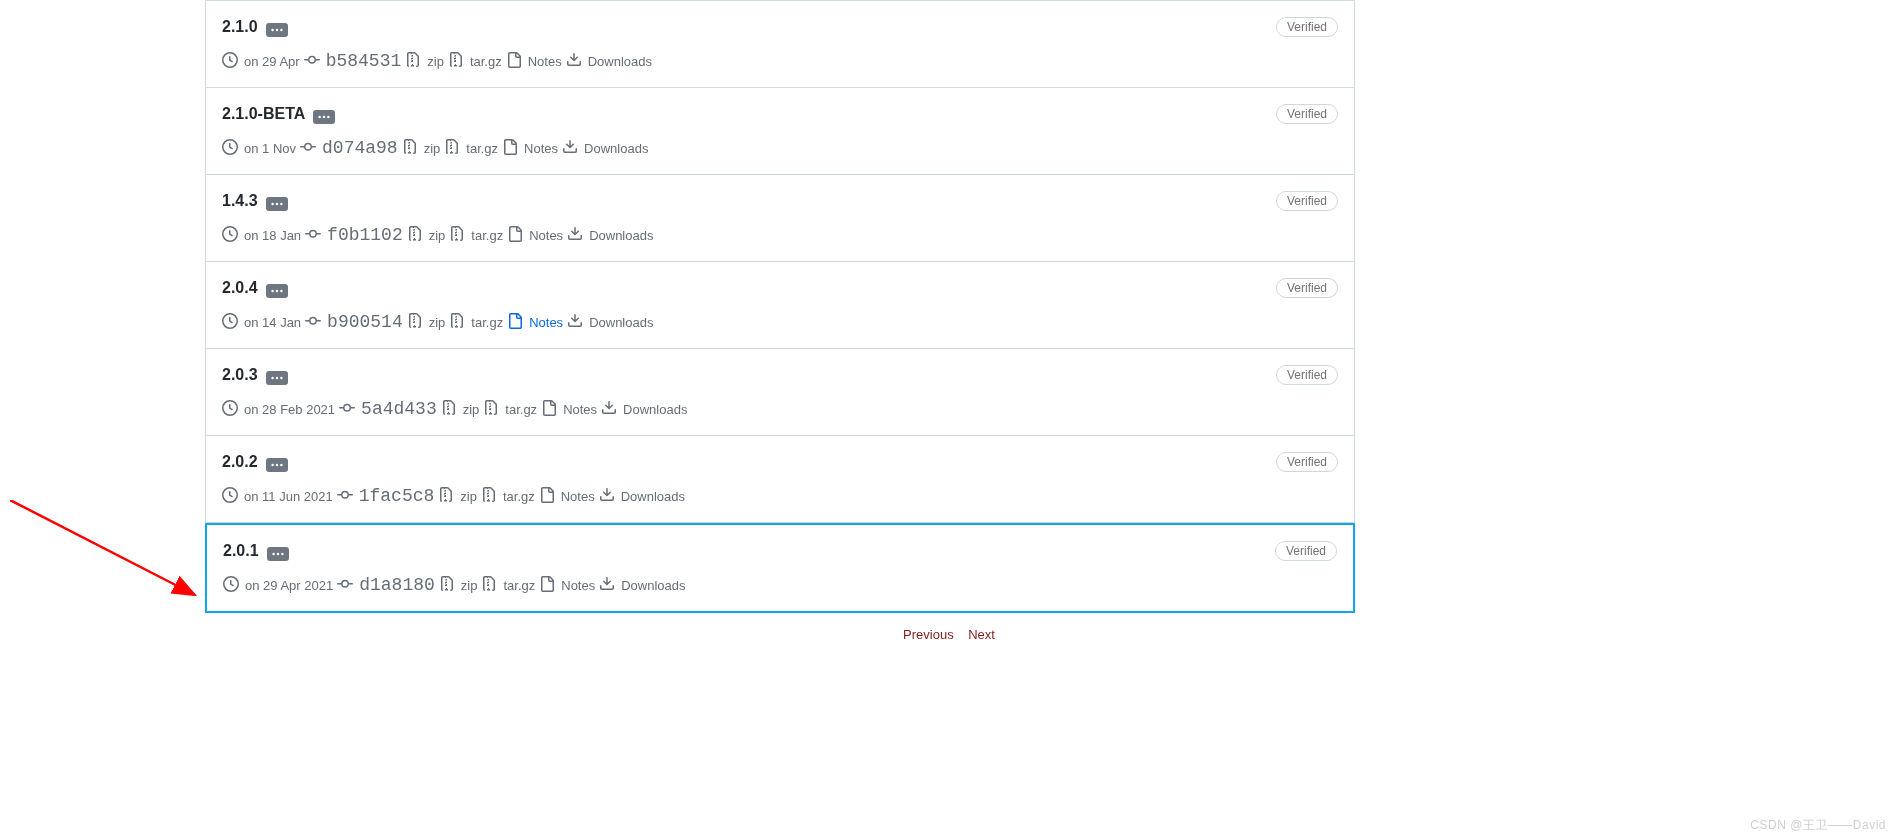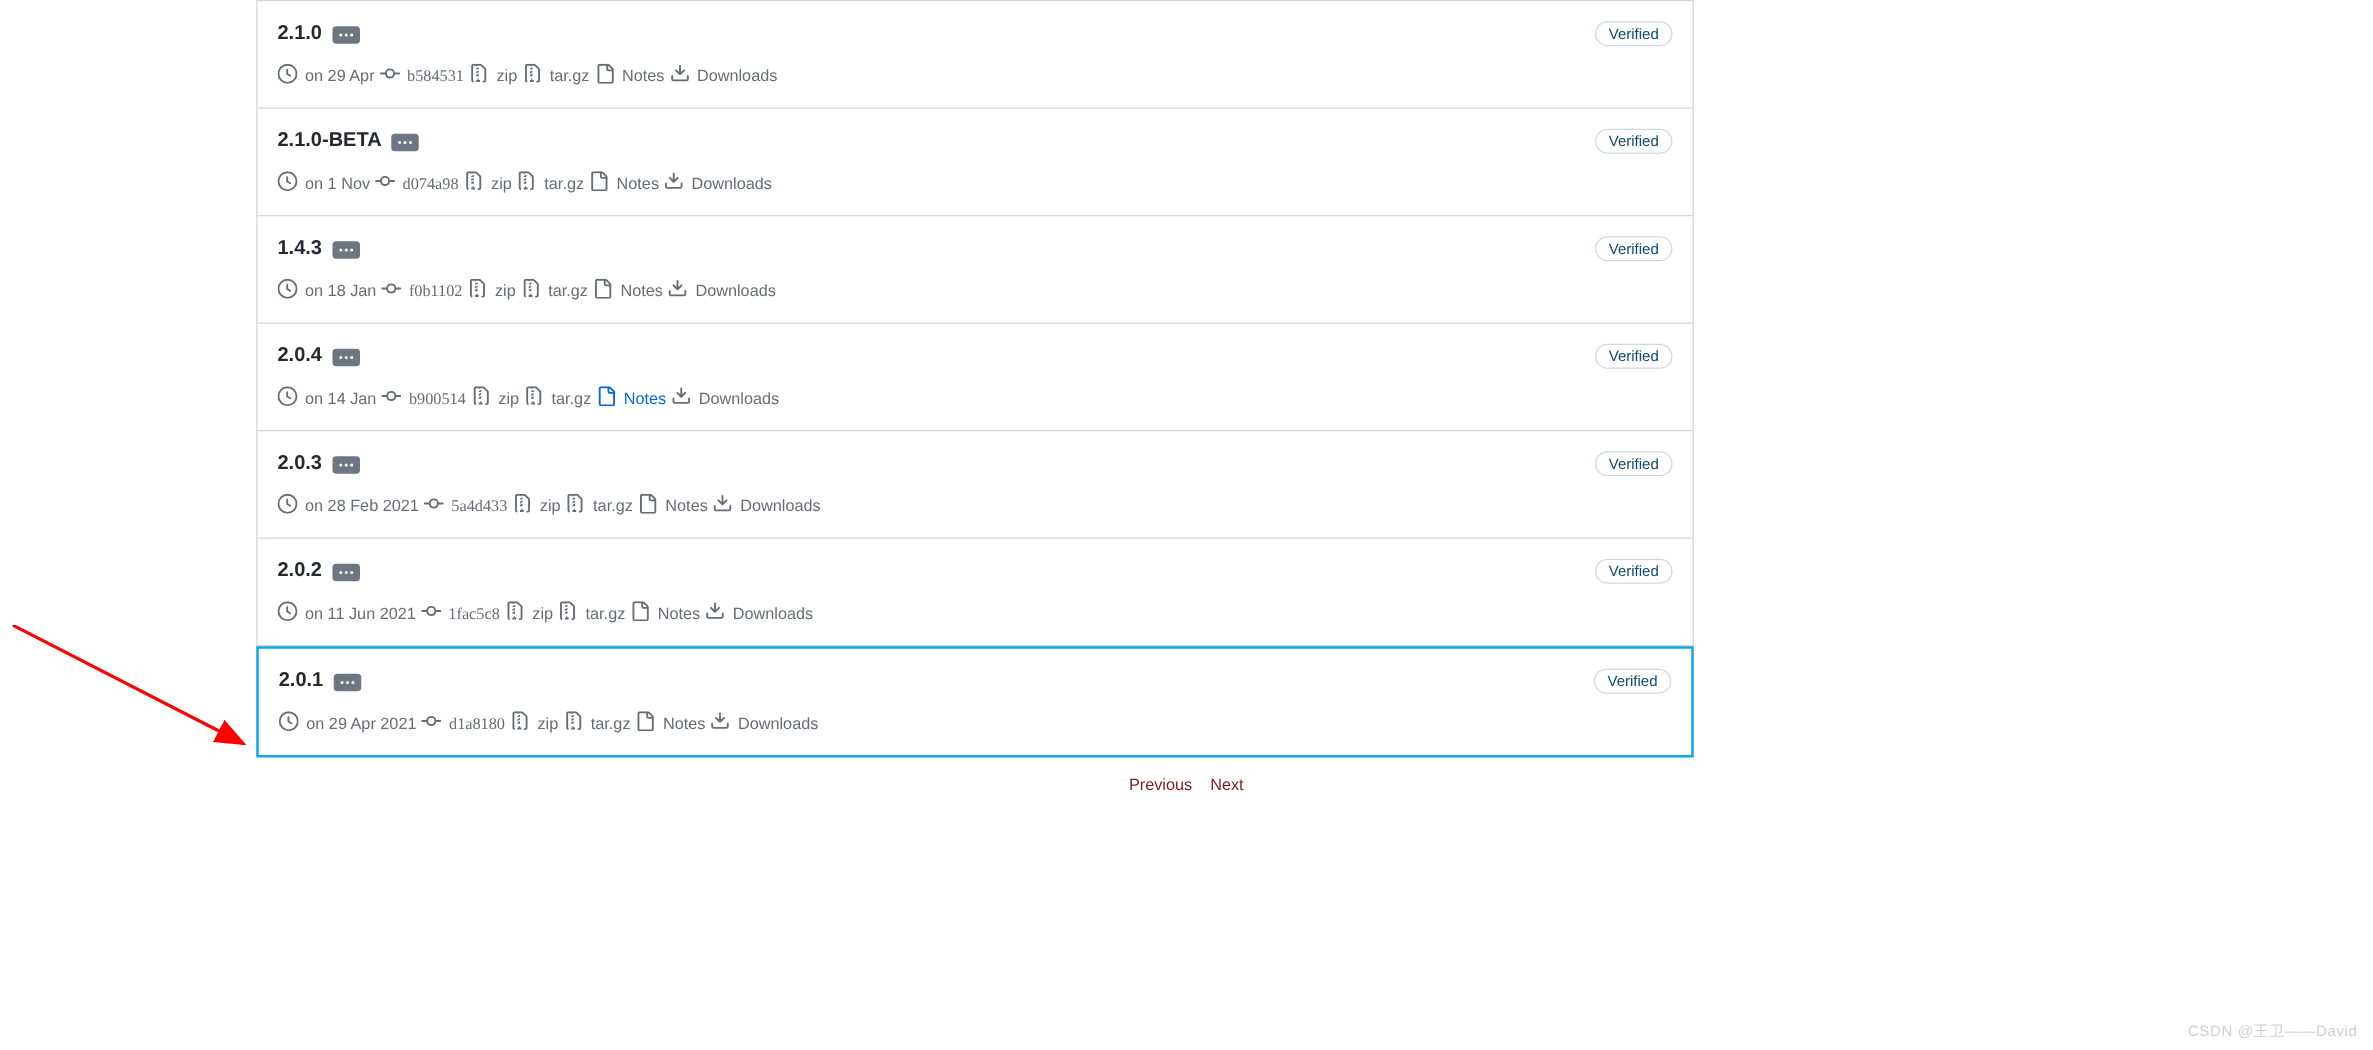--- a/index.html
+++ b/index.html
@@ -21,21 +21,21 @@
       position: relative;
     }
     .release-row:first-child { border-top: 1px solid #d0d7de; }
     .release-header {
       display: flex;
       align-items: center;
       justify-content: space-between;
     }
     .release-title-group {
       display: flex;
-      align-items: center;
+      align-items: flex-end;
       gap: 8px;
     }
     .release-title {
       font-size: 16px;
       font-weight: 600;
       color: #24292f;
     }
     .ellipsis-badge {
       display: inline-flex;
       align-items: center;
@@ -48,21 +48,21 @@
       cursor: pointer;
       position: relative;
       top: 1px;
     }
     .ellipsis-badge svg { fill: #ffffff; }
     .verified-badge {
       display: inline-block;
       padding: 2px 10px;
       font-size: 12px;
       font-weight: 500;
-      color: #0c4a6e;
+      color: #737373;
       border: 1px solid #d0d7de;
       border-radius: 2em;
       background: #ffffff;
     }
     .release-meta {
       display: flex;
       align-items: center;
       gap: 4px;
       margin-top: 14px;
       color: #656d76;
@@ -72,22 +72,22 @@
       display: inline-flex;
       align-items: center;
       gap: 6px;
       color: #656d76;
       cursor: pointer;
     }
     .meta-item.blue { color: #0969da; }
     .meta-item svg { fill: #656d76; }
     .meta-item.blue svg { fill: #0969da; }
     .commit-hash {
-      font-family: Liberation Serif, serif;
-      font-size: 13px;
+      font-family: Liberation Mono, monospace;
+      font-size: 18px;
     }
     .highlight-box {
       border: 2px solid #0ea5e9;
     }
     .arrow-annotation {
       position: absolute;
       left: 10px;
       top: 500px;
       pointer-events: none;
     }

